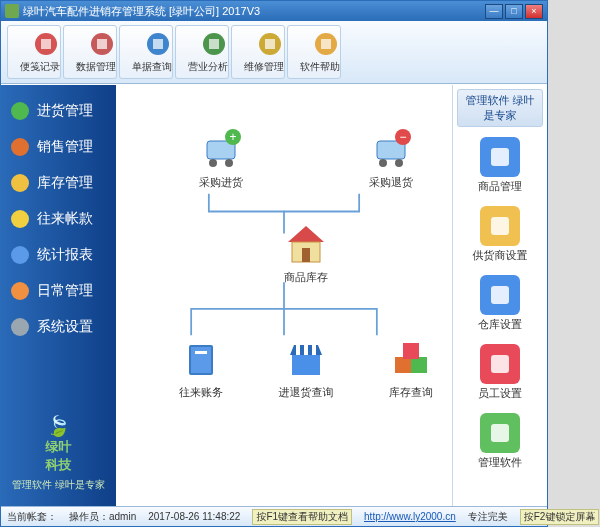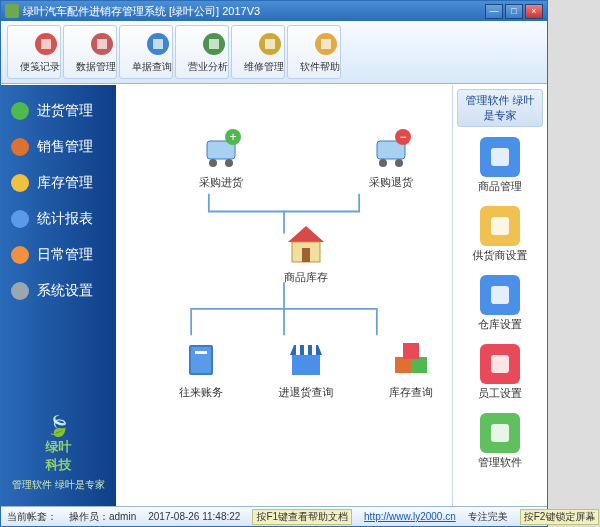--- a/index.html
+++ b/index.html
@@ -128,20 +128,28 @@
             <div class="si-icon">
               <svg width="20" height="20">
                 <circle cx="10" cy="10" r="9" fill="#f0c040"></circle>
               </svg>
             </div>
             <span>库存管理</span>
           </div>
           <div class="side-item">
             <div class="si-icon">
               <svg width="20" height="20">
+                <circle cx="10" cy="10" r="9" fill="#f0d040"></circle>
+              </svg>
+            </div>
+            <span>往来帐款</span>
+          </div>
+          <div class="side-item">
+            <div class="si-icon">
+              <svg width="20" height="20">
                 <circle cx="10" cy="10" r="9" fill="#5a9ae8"></circle>
               </svg>
             </div>
             <span>统计报表</span>
           </div>
           <div class="side-item">
             <div class="si-icon">
               <svg width="20" height="20">
                 <circle cx="10" cy="10" r="9" fill="#f09040"></circle>
               </svg>

